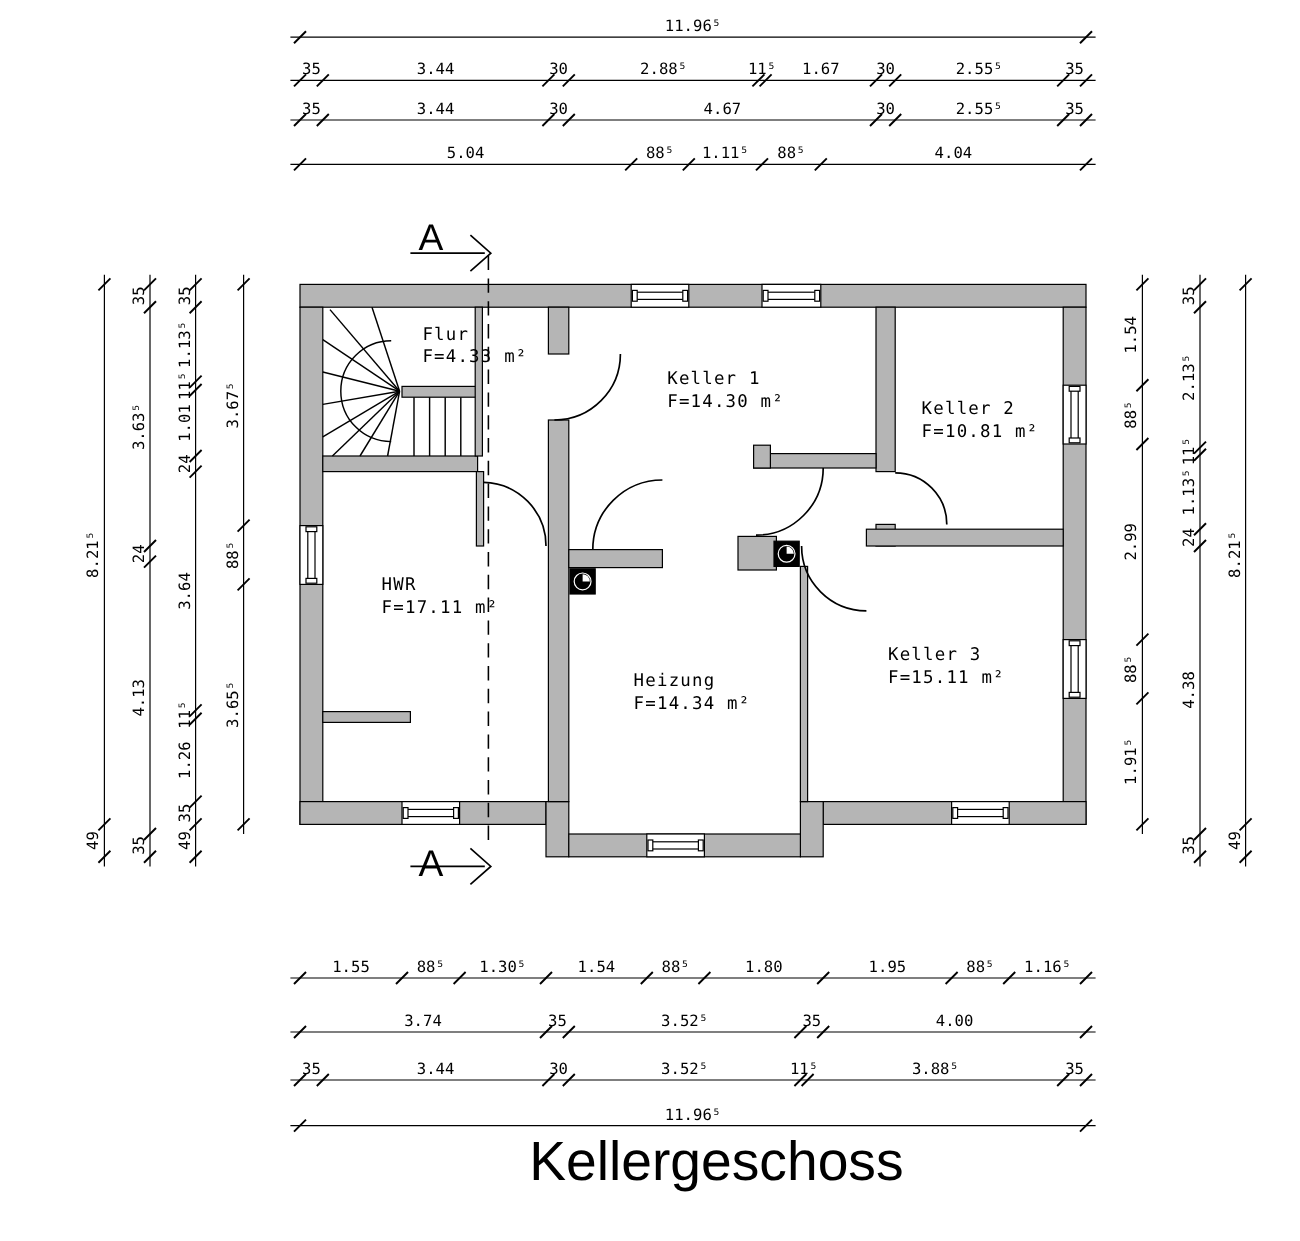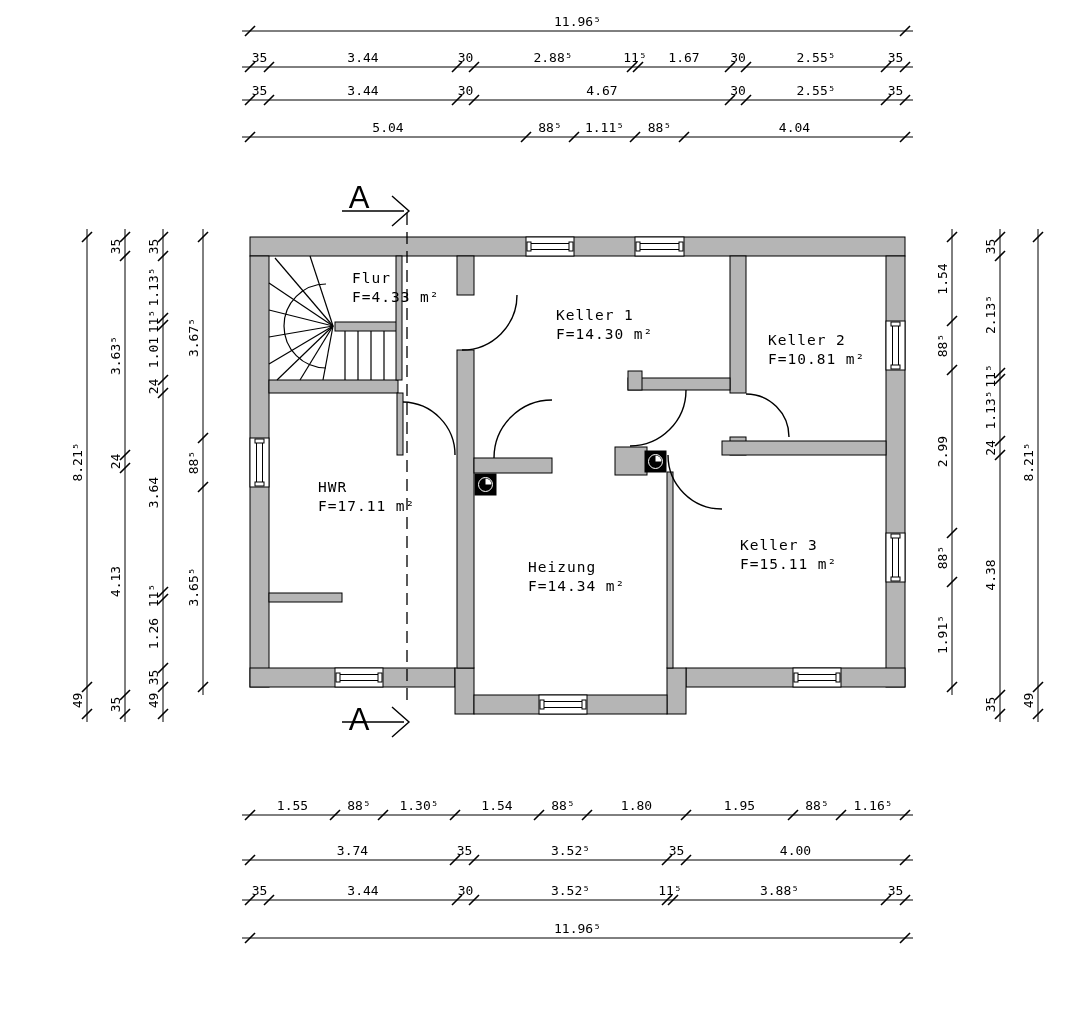--- a/index.html
+++ b/index.html
@@ -388,13 +388,14 @@
         <g>
           <line x1="1038" y1="229" x2="1038" y2="722" class="dim"></line>
           <line x1="1033" y1="242" x2="1043" y2="232" class="tick"></line>
           <line x1="1033" y1="692" x2="1043" y2="682" class="tick"></line>
           <line x1="1033" y1="719" x2="1043" y2="709" class="tick"></line>
           <text class="dimtext" text-anchor="middle" transform="translate(1033 462) rotate(-90)">8.21⁵</text>
           <text class="dimtext" text-anchor="middle" transform="translate(1033 700.5) rotate(-90)">49</text>
         </g>
       </g>
     </svg>
+  <div class="title">Kellergeschoss</div>
 </div>
 
 </body></html>

